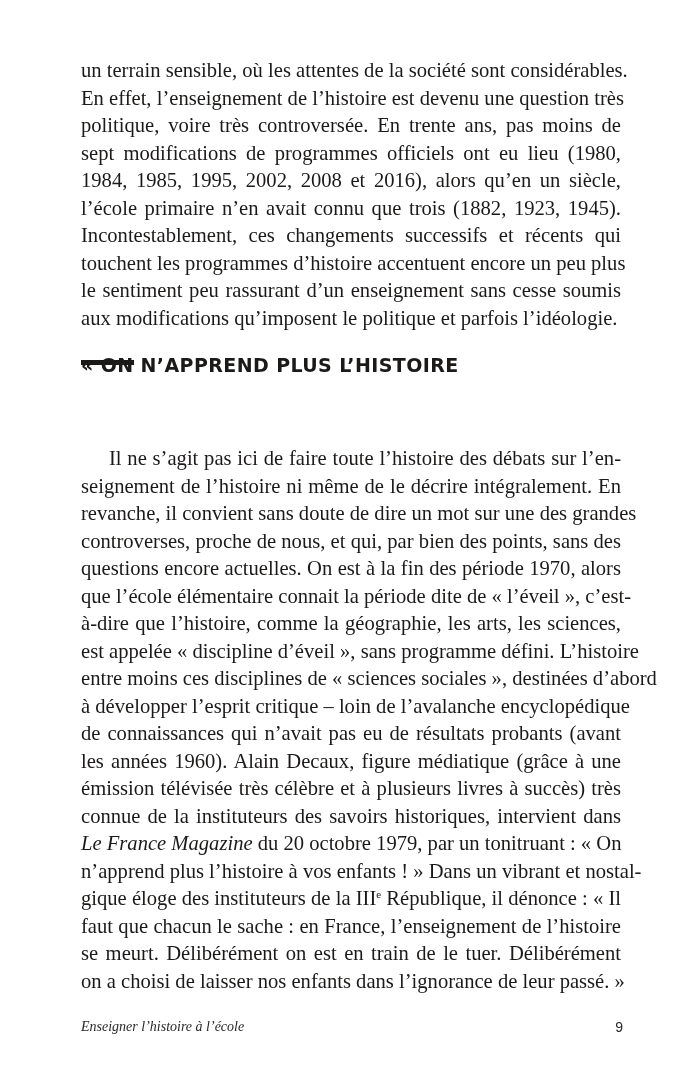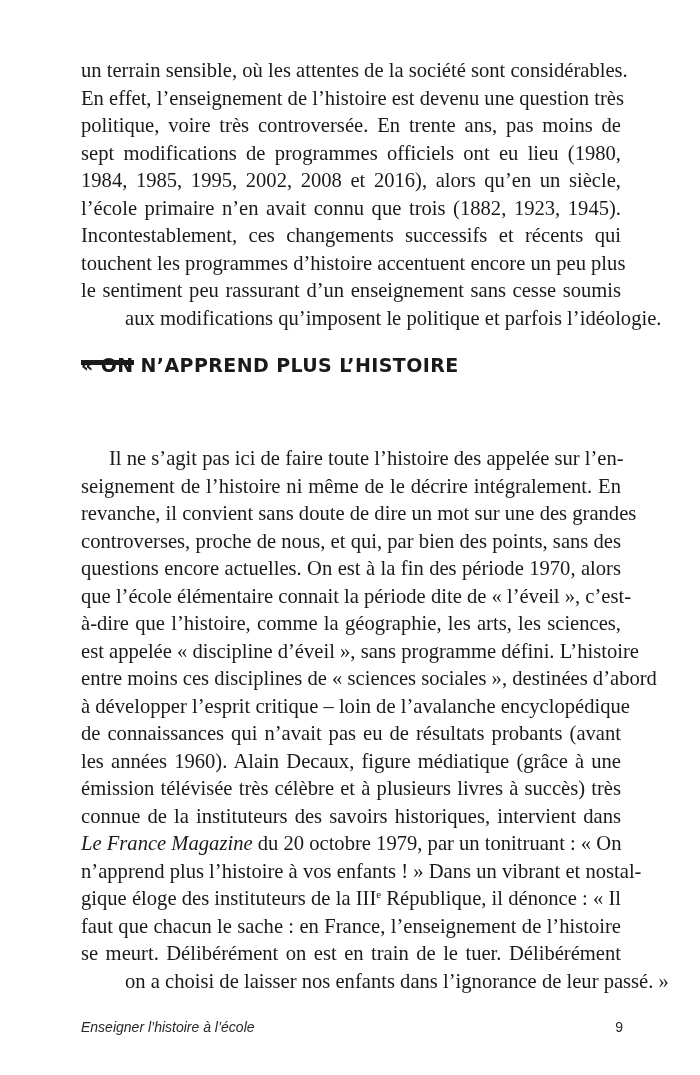--- a/index.html
+++ b/index.html
@@ -4,33 +4,33 @@
 <style>
   html, body { margin: 0; padding: 0; background: #ffffff; }
   body { width: 700px; height: 1075px; position: relative; overflow: hidden; color: #1c1a19; }
   .page { position: absolute; left: 0; top: 0; width: 640px; height: 1075px; }
   .line {
     position: absolute; left: 81px; width: 540px;
     font-family: "Liberation Serif", "DejaVu Serif", serif;
     font-size: 20.6px; line-height: 27.5px; height: 27.5px;
     white-space: nowrap; text-align: justify; text-align-last: justify;
   }
-  .line.last { text-align-last: left; margin-left: 44px; }
+  .line.last { text-align-last: left; }
   .line.indent { text-indent: 28px; }
   .rule { position: absolute; left: 81px; top: 360px; width: 53px; height: 5px; background: #1c1a19; }
   .heading {
     position: absolute; left: 81px;
     font-family: "DejaVu Sans", "Liberation Sans", sans-serif; font-weight: bold;
     font-size: 19px; line-height: 26px; letter-spacing: 0.4px; white-space: nowrap;
   }
   em { font-style: italic; }
   sup { font-size: 11px; line-height: 0; vertical-align: 7px; }
   .footer-title {
     position: absolute; left: 81px; top: 1017px;
-    font-family: Liberation Sans, sans-serif; font-style: italic;
+    font-family: Liberation Serif, serif; font-style: italic;
     font-size: 14px; line-height: 20px; color: #2a2827;
   }
   .footer-page {
     position: absolute; left: 611px; top: 1017px; width: 12px; text-align: right;
     font-family: "Liberation Sans", "DejaVu Sans", sans-serif;
     font-size: 14px; line-height: 20px; color: #2a2827;
   }
 </style>
 </head>
 <body>
@@ -47,21 +47,21 @@
     <div class="line" style="top:222px">Incontestablement, ces changements successifs et récents qui</div>
     <div class="line" style="top:249.5px">touchent les programmes d’histoire accentuent encore un peu plus</div>
     <div class="line" style="top:277px">le sentiment peu rassurant d’un enseignement sans cesse soumis</div>
     <div class="line last" style="top:304.5px">aux modifications qu’imposent le politique et parfois l’idéologie.</div>
   </div>
 
   <div class="rule"></div>
   <div class="heading" style="top:352px">« ON N’APPREND PLUS L’HISTOIRE</div>
 
   <div>
-    <div class="line indent" style="top:445px">Il ne s’agit pas ici de faire toute l’histoire des appelée sur l’en-</div>
+    <div class="line indent" style="top:445px">Il ne s’agit pas ici de faire toute l’histoire des débats sur l’en-</div>
     <div class="line" style="top:472.5px">seignement de l’histoire ni même de le décrire intégralement. En</div>
     <div class="line" style="top:500px">revanche, il convient sans doute de dire un mot sur une des grandes</div>
     <div class="line" style="top:527.5px">controverses, proche de nous, et qui, par bien des points, sans des</div>
     <div class="line" style="top:555px">questions encore actuelles. On est à la fin des période 1970, alors</div>
     <div class="line" style="top:582.5px">que l’école élémentaire connait la période dite de « l’éveil », c’est-</div>
     <div class="line" style="top:610px">à-dire que l’histoire, comme la géographie, les arts, les sciences,</div>
     <div class="line" style="top:637.5px">est appelée « discipline d’éveil », sans programme défini. L’histoire</div>
     <div class="line" style="top:665px">entre moins ces disciplines de « sciences sociales », destinées d’abord</div>
     <div class="line" style="top:692.5px">à développer l’esprit critique – loin de l’avalanche encyclopédique</div>
     <div class="line" style="top:720px">de connaissances qui n’avait pas eu de résultats probants (avant</div>

